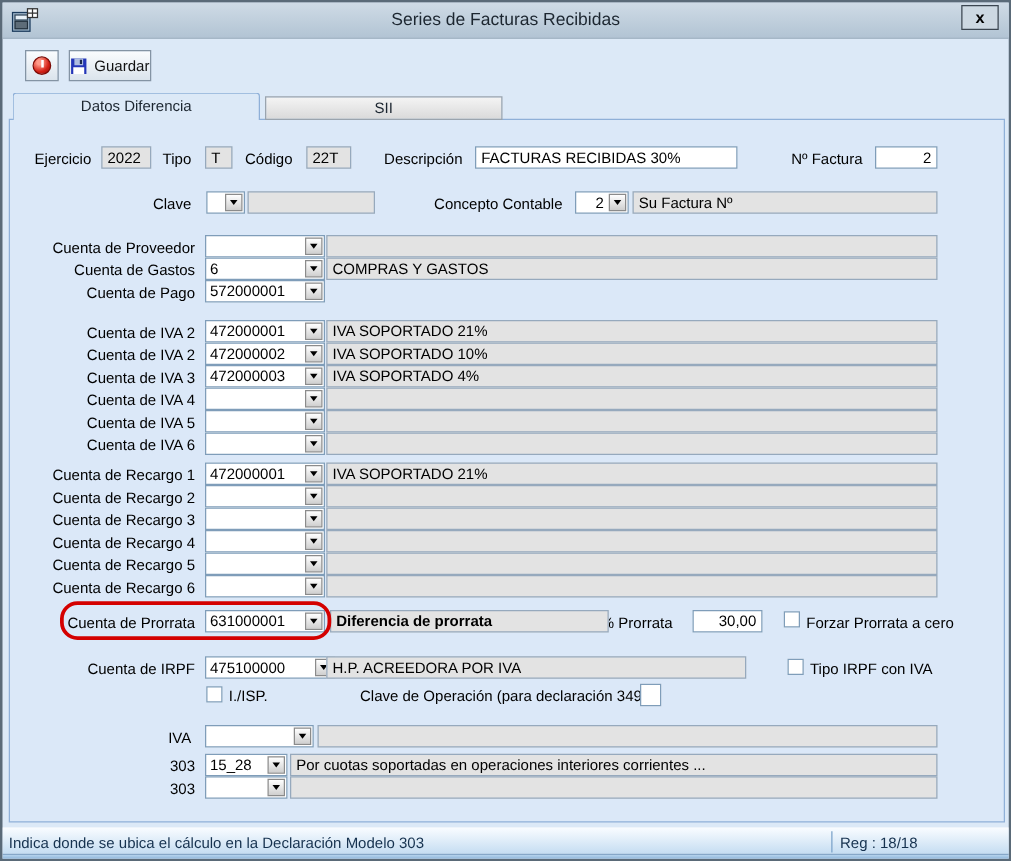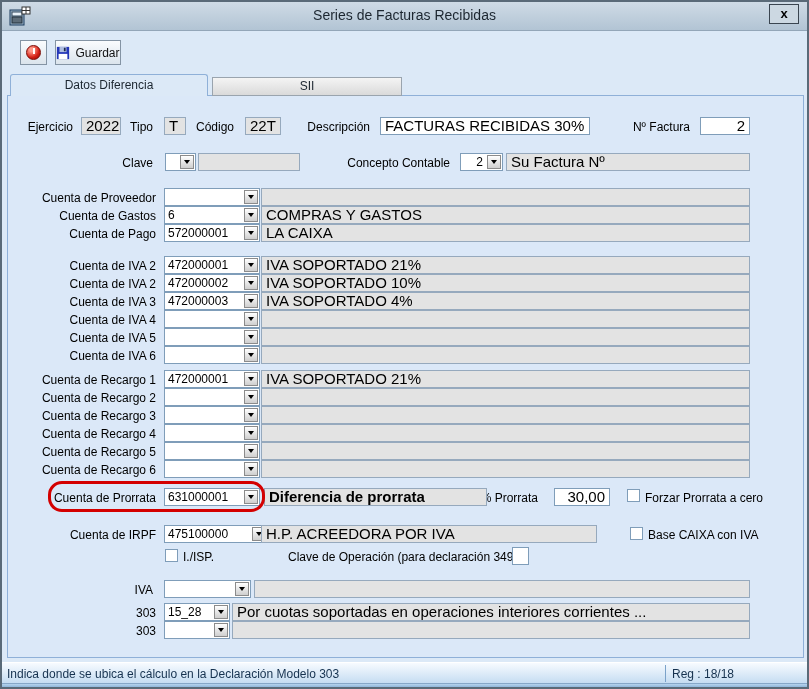--- a/index.html
+++ b/index.html
@@ -21,21 +21,21 @@
   .floppy { display:inline-block; width:14px; height:14px; }
   .tab { position:absolute; text-align:center; font-size:12px; color:#1c2630; cursor:default; }
   .tab.active { height:22px; background:#dce9f7; border:1px solid #8fb0d8; border-bottom:none;
     border-radius:3px 3px 0 0; z-index:3; line-height:20px; }
   .tab.inactive { height:19px; background:linear-gradient(#f4f4f4,#dadada); border:1px solid #9aa4ae;
     line-height:17px; z-index:1; }
   .panel { position:absolute; left:5px; top:93px; width:797px; height:563px; border:1px solid #8fb0d8;
     background:#dbe8f8; z-index:0; }
   .lbl { position:absolute; font-size:12px; color:#000; white-space:nowrap; text-align:right; z-index:2; }
   .lbl-l { position:absolute; font-size:12px; color:#000; white-space:nowrap; z-index:2; }
-  .fld { position:absolute; height:18px; border:1px solid #7f9db9; font-size:15px; color:#000;
+  .fld { position:absolute; height:18px; border:1px solid #7f9db9; font-size:12px; color:#000;
     padding:1px 4px; line-height:14px; white-space:nowrap; overflow:hidden; z-index:2; }
   .gray { background:#e3e3e3; border-color:#96a9bd; }
   .white { background:#ffffff; }
   .ta-r { text-align:right; }
   .combo { position:absolute; height:18px; border:1px solid #7f9db9; background:#fff; display:flex; z-index:2; }
   .combo-val { flex:1; font-size:12px; padding:1px 3px; line-height:14px; white-space:nowrap; overflow:hidden; }
   .dd-btn { width:14px; margin:1px; background:linear-gradient(#ffffff,#cfcfcf); border:1px solid #8b8b8b;
     display:flex; align-items:center; justify-content:center; cursor:default; }
   .dd-arrow { width:0; height:0; border-left:3px solid transparent; border-right:3px solid transparent;
     border-top:4px solid #000; }
@@ -106,21 +106,21 @@
   <div class="fld white" style="left:378px;top:115px;width:210px">FACTURAS RECIBIDAS 30%</div>
   <div class="lbl" style="top:118px;right:117px">Nº Factura</div>
   <div class="fld white ta-r" style="left:698px;top:115px;width:50px">2</div>
 
   <div class="lbl" style="top:489px;right:269px">% Prorrata</div>
   <div class="fld white ta-r" style="left:552px;top:486px;width:56px">30,00</div>
   <div class="cb" style="left:625px;top:487px"></div>
   <div class="lbl-l" style="left:643px;top:489px">Forzar Prorrata a cero</div>
 
   <div class="cb" style="left:628px;top:525px"></div>
-  <div class="lbl-l" style="left:646px;top:526px">Base CAIXA con IVA</div>
+  <div class="lbl-l" style="left:646px;top:526px">Tipo IRPF con IVA</div>
 
   <div class="cb" style="left:163px;top:547px"></div>
   <div class="lbl-l" style="left:181px;top:548px">I./ISP.</div>
   <div class="lbl-l" style="left:286px;top:548px">Clave de Operación (para declaración 349)</div>
   <div class="fld white" style="left:510px;top:545px;width:17px"></div>
 
   <div class="annotation" style="left: 46px; top: 479px; width: 217px; height: 31px; border-color: rgb(212, 0, 0);"></div>
 
   <div class="statusbar">
     <span class="status-hint">Indica donde se ubica el cálculo en la Declaración Modelo 303</span>
@@ -145,21 +145,20 @@
       </span>
     </div>
     <div class="fld gray" style="left: 259px; top: 204px; width: 489px;">COMPRAS Y GASTOS</div>
     <div class="lbl" style="top: 225px; right: 651px;">Cuenta de Pago</div>
     <div class="combo" style="left: 162px; top: 222px; width: 96px;">
       <span class="combo-val">572000001</span>
       <span class="dd-btn">
         <span class="dd-arrow"></span>
       </span>
     </div>
-    <div class="fld gray" style="left: 259px; top: 222px; width: 489px;">LA CAIXA</div>
     <div class="lbl" style="top: 257px; right: 651px;">Cuenta de IVA 2</div>
     <div class="combo" style="left: 162px; top: 254px; width: 96px;">
       <span class="combo-val">472000001</span>
       <span class="dd-btn">
         <span class="dd-arrow"></span>
       </span>
     </div>
     <div class="fld gray" style="left: 259px; top: 254px; width: 489px;">IVA SOPORTADO 21%</div>
     <div class="lbl" style="top: 275px; right: 651px;">Cuenta de IVA 2</div>
     <div class="combo" style="left: 162px; top: 272px; width: 96px;">

